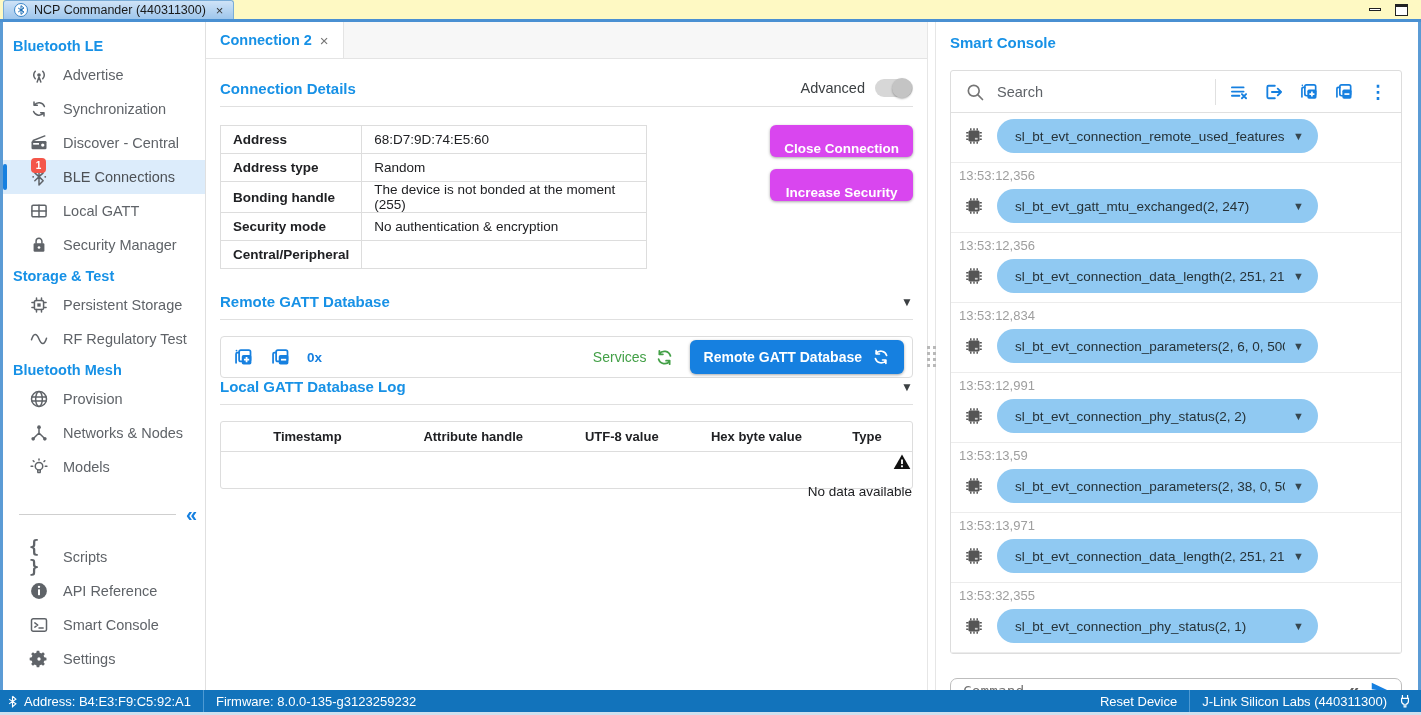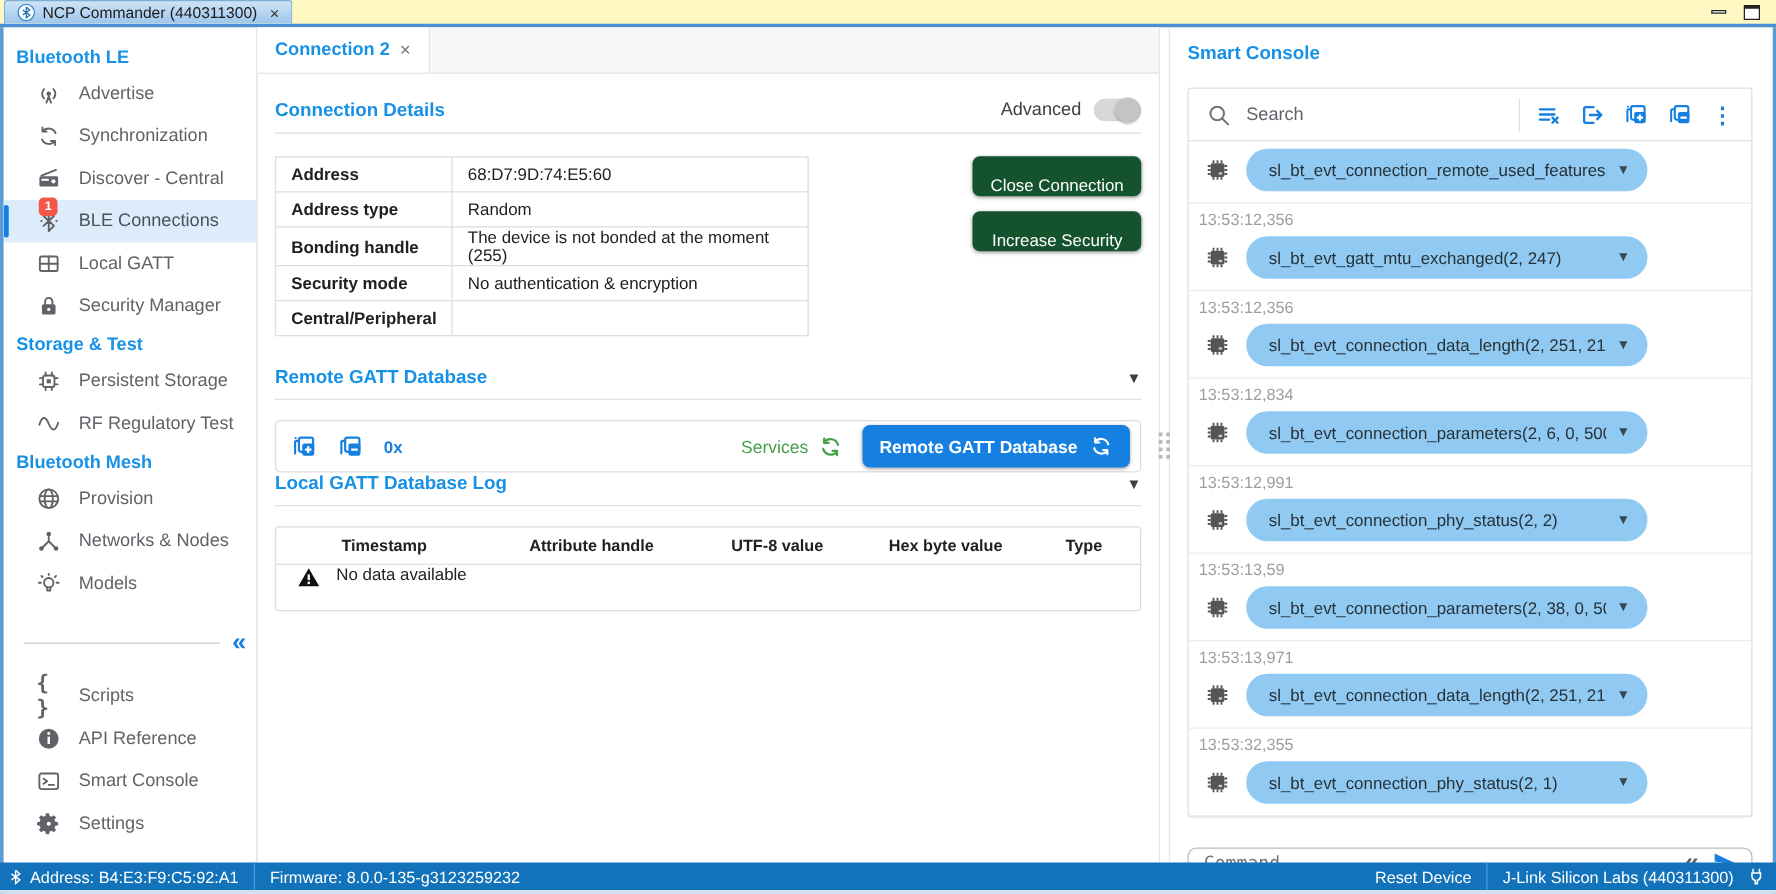--- a/index.html
+++ b/index.html
@@ -55,36 +55,36 @@
   .adv-wrap { margin-left:auto; display:flex; align-items:center; gap:10px; font-size:14.5px; color:#3c4043; }
   .toggle { width:38px; height:18px; background:#d7d7d7; border-radius:9px; position:relative; }
   .toggle .knob { position:absolute; right:1px; top:-1px; width:20px; height:20px; border-radius:50%; background:#c4c4c4;
                   box-shadow:0 1px 2px rgba(0,0,0,.3); }
 
   .details-row { display:flex; margin-top:18px; }
   table.kv { border-collapse:collapse; width:427px; }
   table.kv td { border:1px solid #ddd; height:28px; font-size:13.5px; padding:0 12px; color:#202124; }
   table.kv td.k { font-weight:bold; width:137px; }
   .btn-col { margin-left:auto; display:flex; flex-direction:column; gap:12px; padding-right:0; }
-  .blue-btn { background:#14532d; color:#fff; font-weight:normal; font-size:13.5px; border:none; border-radius:6px;
+  .blue-btn { background:#d946ef; color:#fff; font-weight:bold; font-size:13.5px; border:none; border-radius:6px;
               height:28px; padding:16px 14px; box-shadow:0 1px 3px rgba(0,0,0,.35); cursor:default; white-space:nowrap; }
 
   .collapse-caret { margin-left:auto; color:#3c4043; font-size:12px; }
 
   .gatt-toolbar { margin-top:16px; border:1px solid #ddd; border-radius:4px; height:42px; display:flex; align-items:center;
                   padding:0 12px; gap:16px; }
   .hex-label { color:#1680e0; font-weight:bold; font-size:13.5px; }
   .services { margin-left:auto; display:flex; align-items:center; gap:8px; color:#43a047; font-size:14px; }
   .gatt-btn { display:flex; align-items:center; gap:10px; background:#1680e0; color:#fff; font-weight:bold; font-size:14px;
               border:none; border-radius:6px; height:34px; padding:0 14px; box-shadow:0 1px 3px rgba(0,0,0,.35); margin-right:-4px; }
 
   .log-table { margin-top:16px; border:1px solid #ddd; border-radius:3px; }
   .log-head { display:flex; height:30px; align-items:center; border-bottom:1px solid #ddd; font-size:13px; font-weight:bold; color:#202124; }
   .log-head > div { text-align:center; }
-  .log-empty { display:flex; align-items:flex-start; gap:12px; height:36px; padding-left:16px; font-size:13.5px; color:#202124; }
+  .log-empty { display:flex; align-items:flex-end; gap:12px; height:36px; padding-left:16px; font-size:13.5px; color:#202124;flex-direction:column; }
 
   
   .splitter { width:9px; flex:0 0 auto; border-left:1px solid #e6e6e6; border-right:1px solid #e6e6e6;
               display:flex; align-items:center; justify-content:center; }
   .grip { display:grid; grid-template-columns:3px 3px; grid-auto-rows:3px; gap:3px; }
   .grip span { background:#b9b9b9; }
 
   
   .console { flex:0 0 482px; display:flex; flex-direction:column; padding:12px 16px 0 14px; min-width:0; }
   .console-box { margin-top:10px; border:1px solid #ddd; border-radius:3px; display:flex; flex-direction:column; }

